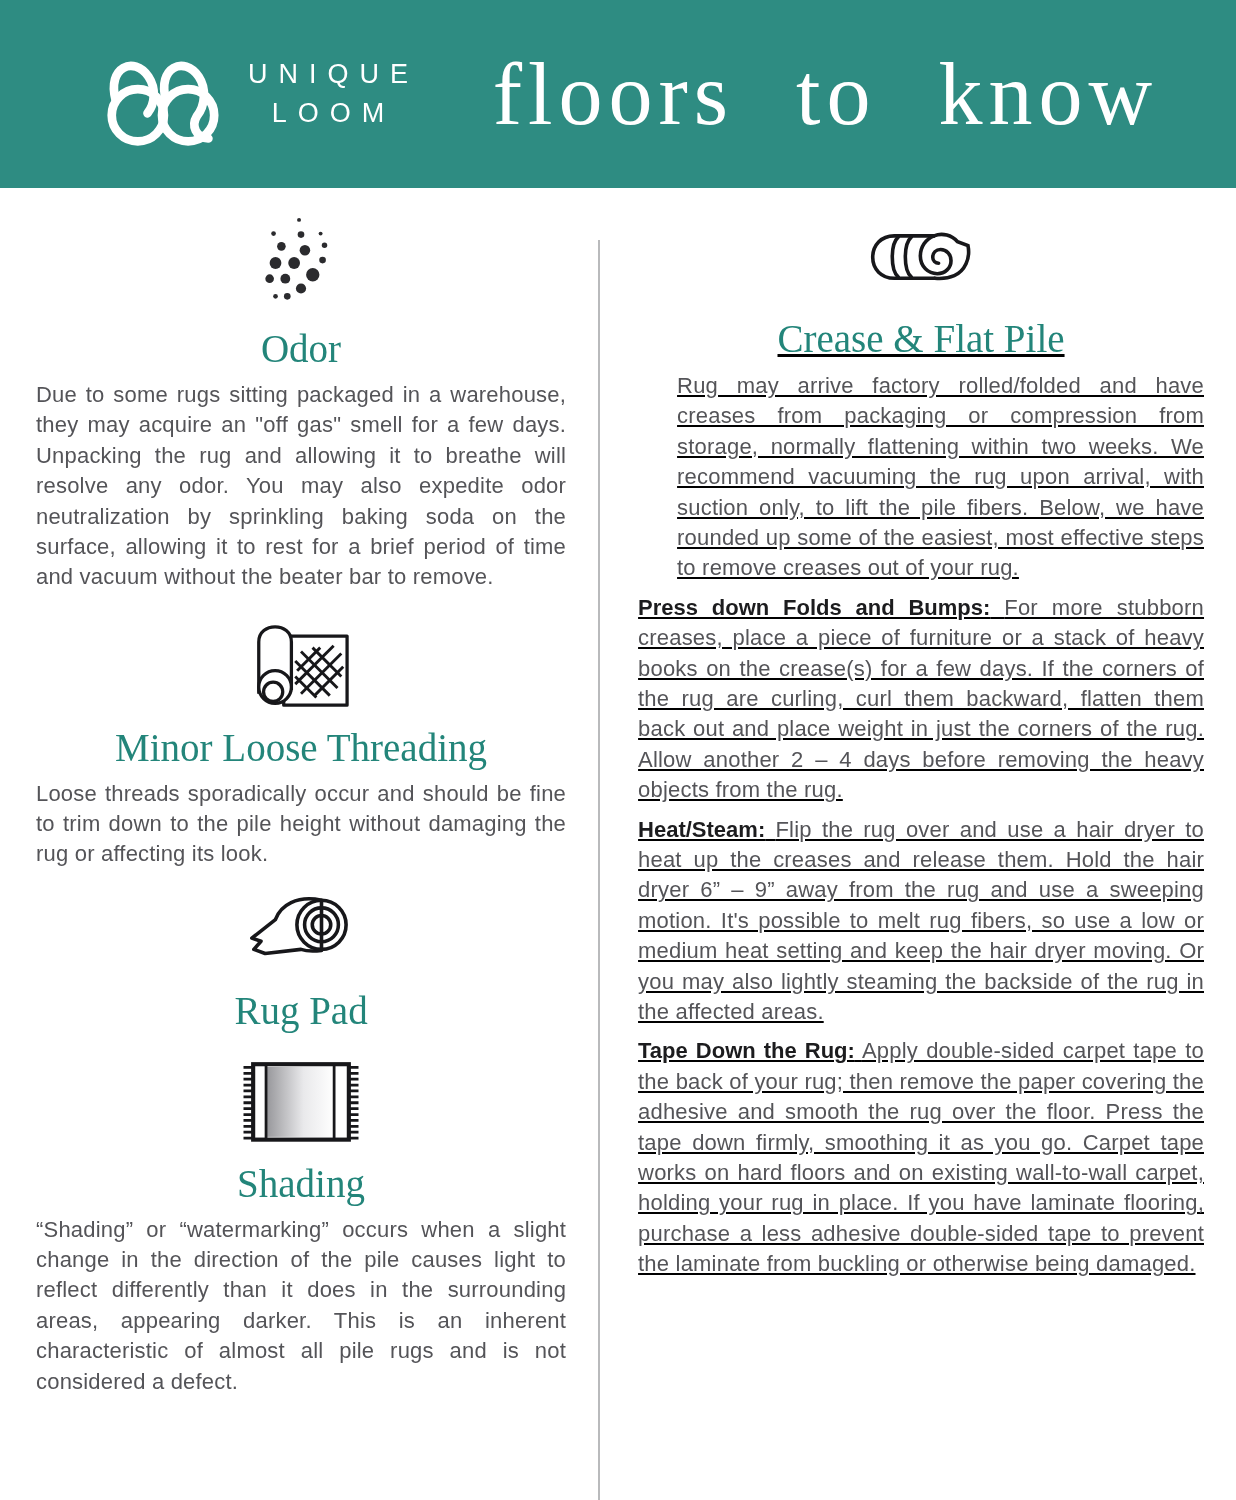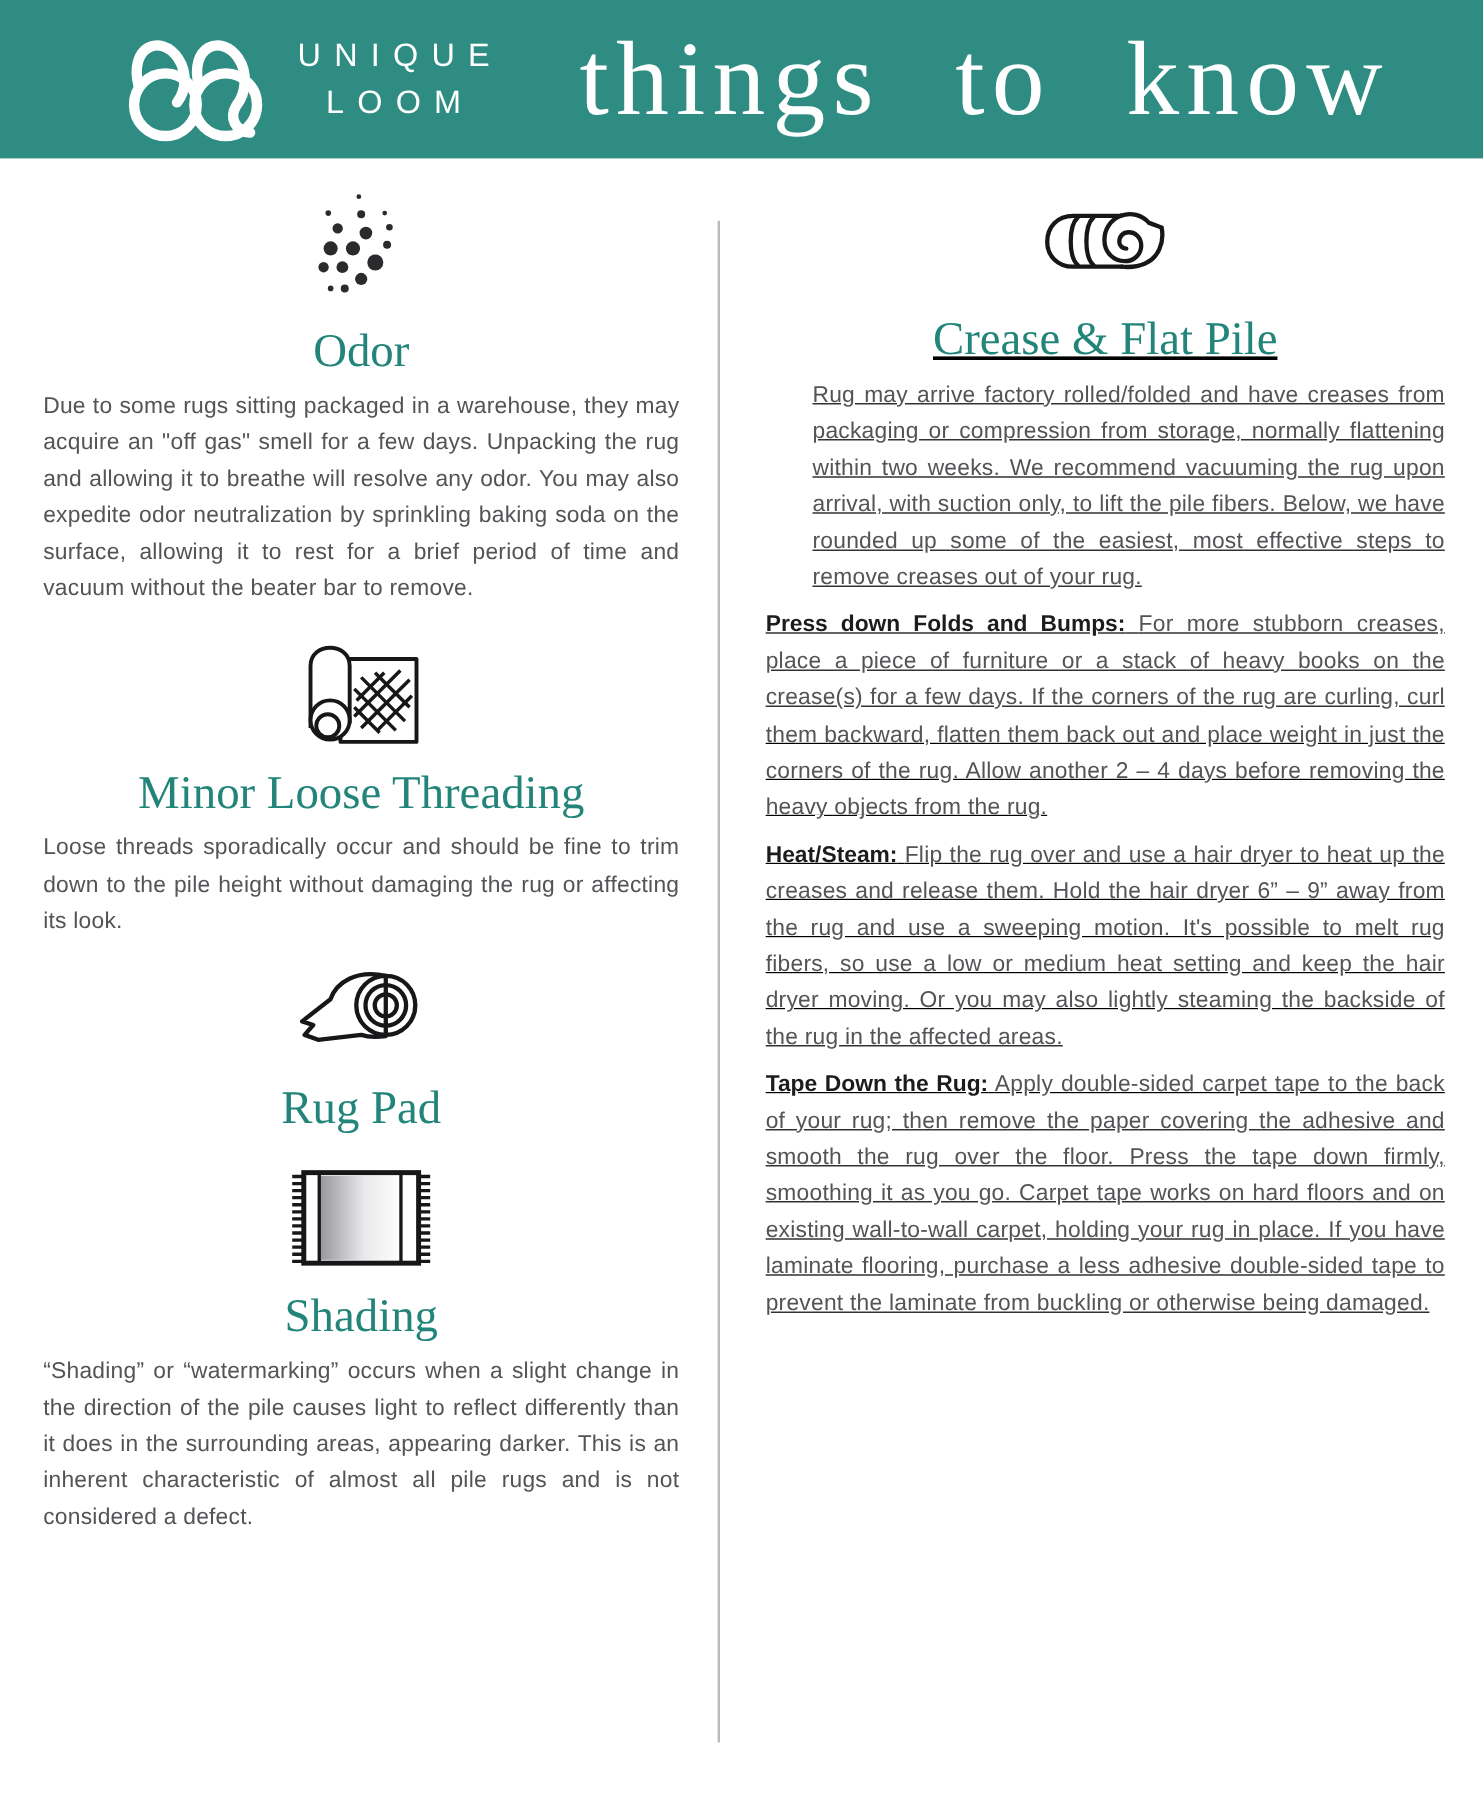--- a/index.html
+++ b/index.html
@@ -4,21 +4,21 @@
 <style>
   * { margin:0; padding:0; box-sizing:border-box; }
   html,body { width:1236px; }
   body {
     height:1500px; background:#ffffff; overflow:hidden;
     font-family:"Liberation Sans", sans-serif;
     -webkit-font-smoothing:antialiased;
   }
   
   .header {
-    height:132px; background:#2e8c82;
+    height:188px; background:#2e8c82;
     display:flex; align-items:center;
   }
   .brand { display:flex; align-items:center; gap:20px; margin-left:96px; }
   .logo { width:132px; height:116px; }
   .brand-text {
     color:#ffffff; font-size:27px; letter-spacing:11px;
     line-height:1.45; text-align:center; font-weight:400;
   }
   .page-title {
     margin-left:auto; margin-right:78px;
@@ -37,21 +37,21 @@
   .col.right { width:638px; padding:40px 32px 0 38px;text-decoration:underline; }
   .sec { text-align:center; }
   .icon-box { display:flex; justify-content:center; }
   h2 {
     font-family:"Liberation Serif", serif; font-weight:500;
     color:#23857a; font-size:39px; line-height:1.1;
     margin-top:16px; text-align:center;
   }
   p.body {
     margin-top:9px; text-align:justify;
-    font-size:19px; line-height:30.4px;
+    font-size:22px; line-height:30.4px;
     color:#545458; letter-spacing:0.2px;
   }
   p.body b { color:#1c1c1e; font-weight:700; letter-spacing:0; }
   .sec + .sec { margin-top:22px; }
   .tip { margin-top:31px; }
   .right h2 { margin-top:28px; }
   .right .intro { margin-top:10px;margin-left:39px; }
   svg .ink { stroke:#17171a; fill:none; }
 </style>
 </head>
@@ -65,21 +65,21 @@
         <path d="M17 66 C 8 32 36 20 51 42 C 59 54 58 70 50 80"></path>
         <circle cx="92" cy="82" r="27"></circle>
         <path d="M69 66 C 60 32 88 20 103 42 C 111 54 110 72 101 83 C 95 93 100 105 113 106"></path>
       </g>
     </svg>
     <div class="brand-text">
       <div>UNIQUE</div>
       <div>LOOM</div>
     </div>
   </div>
-  <div class="page-title">things to know</div>
+  <div class="page-title">floors to know</div>
 </header>
 
 <main class="content">
   <div class="divider"></div>
 
   <section class="col left">
 
     <div class="sec">
       <div class="icon-box">
         <svg width="80" height="98" viewBox="0 0 80 100" aria-hidden="true">

